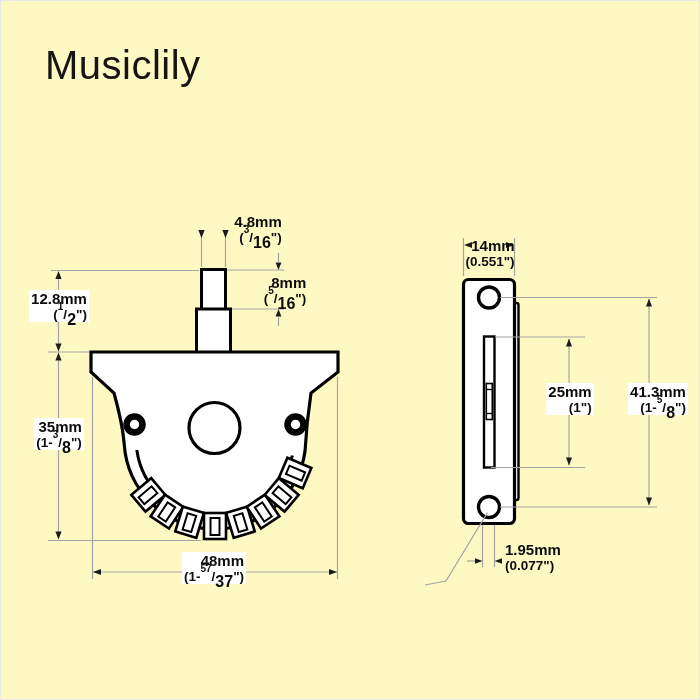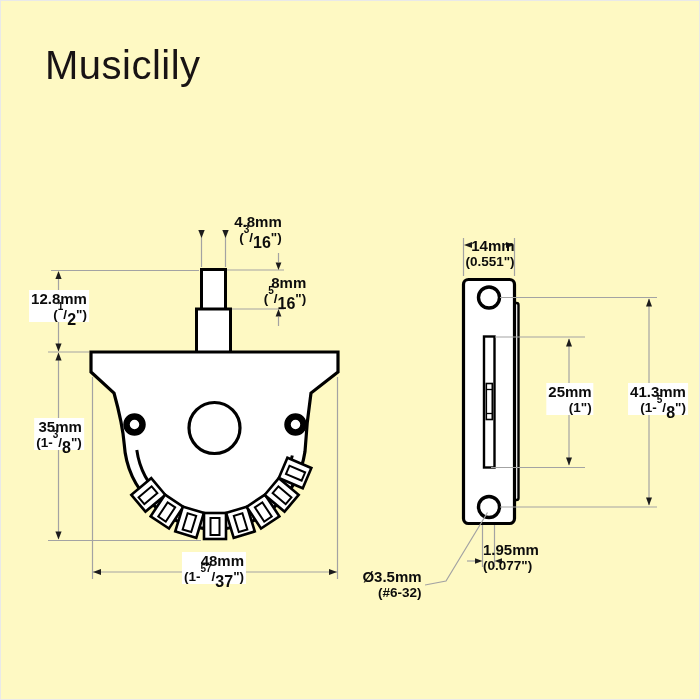--- a/index.html
+++ b/index.html
@@ -170,22 +170,18 @@
     <span class="in">(0.551")</span>
   </div>
   <div class="dim center" style="left:569px;top:382px;">
     <span class="mmv">25mm</span>
     <span class="in">(1")</span>
   </div>
   <div class="dim center" style="left:657px;top:382px;">
     <span class="mmv">41.3mm</span>
     <span class="in"><span>(1-</span><sup>5</sup><span>/</span><sub>8</sub><span>")</span></span>
   </div>
-  <div class="dim nobg" style="left:480px;top:540px;text-align:left;">
+  <div class="dim nobg" style="left:502px;top:540px;text-align:left;">
     <span class="mmv">1.95mm</span>
     <span class="in">(0.077")</span>
-  </div>
-  <div class="dim center nobg" style="left:391px;top:567px;">
-    <span class="mmv">Ø3.5mm</span>
-    <span class="in">(#6-32)</span>
   </div>
 
 </div>
 
 </body></html>

